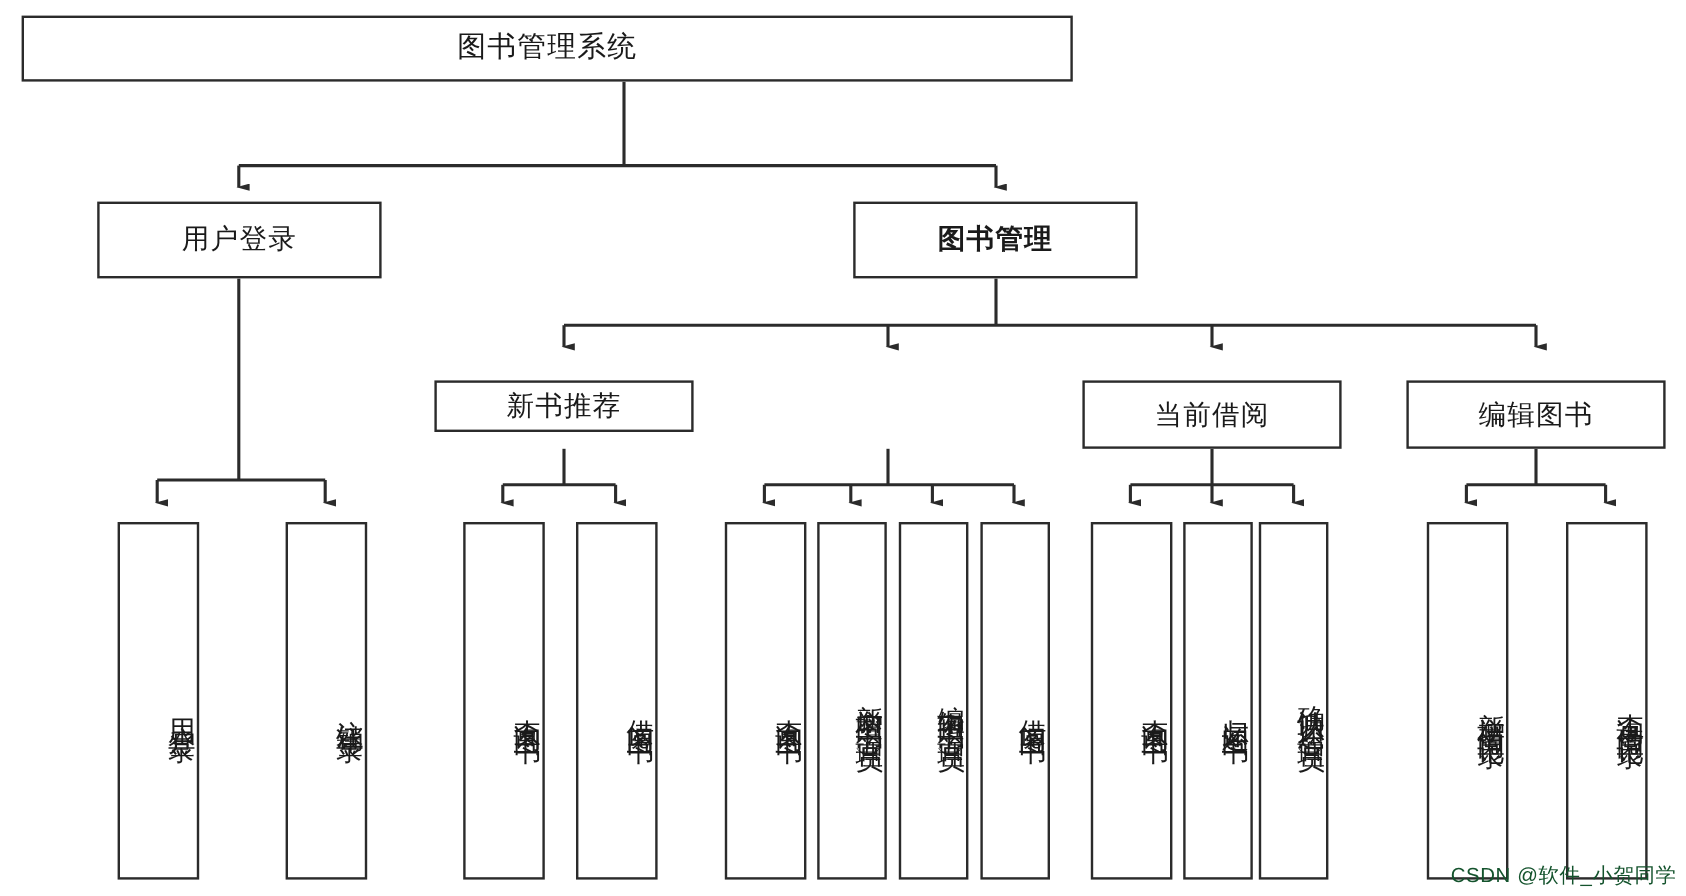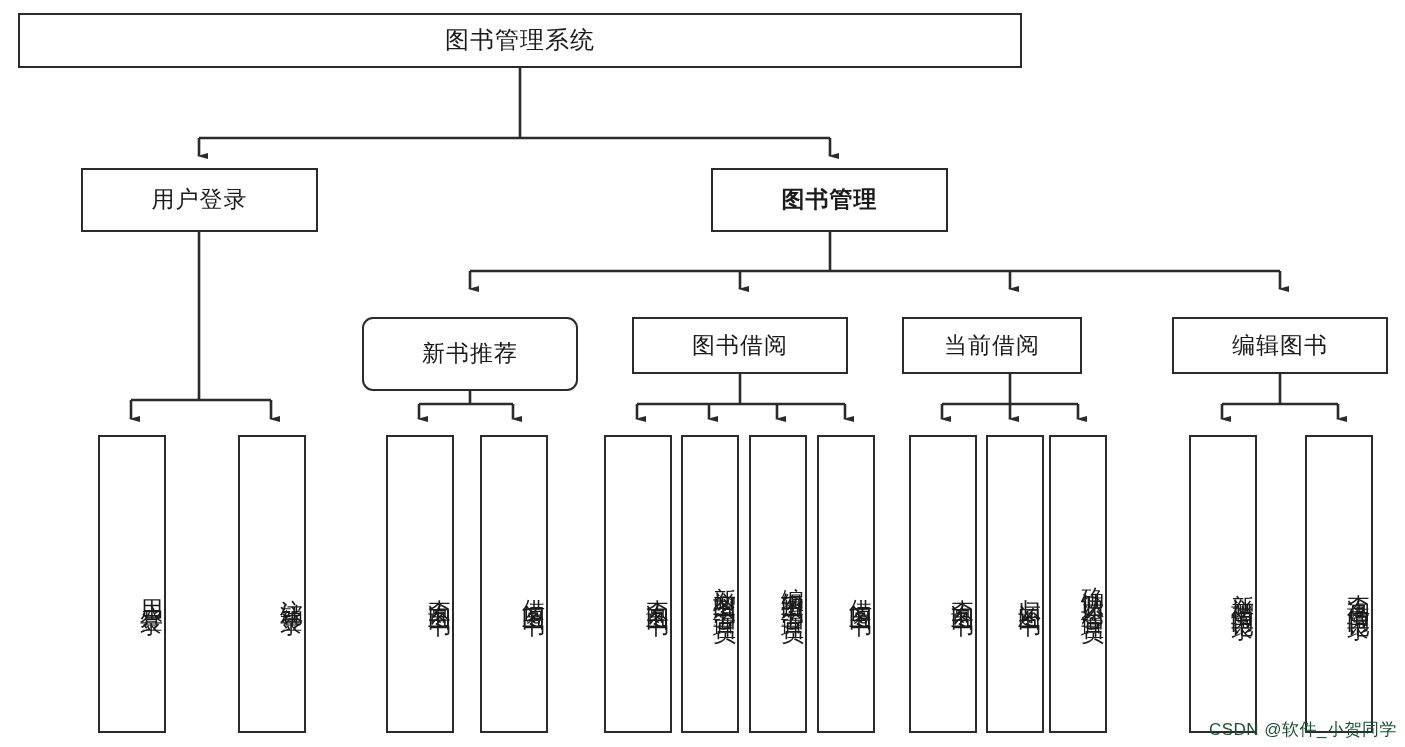--- a/index.html
+++ b/index.html
@@ -98,28 +98,27 @@
       <path d="M1010,404 L1010,419" marker-end="url(#arw)"></path>
       <path d="M1078,404 L1078,419" marker-end="url(#arw)"></path>
 
       <path d="M1280,374 L1280,404"></path>
       <path d="M1222,404 L1338,404"></path>
       <path d="M1222,404 L1222,419" marker-end="url(#arw)"></path>
       <path d="M1338,404 L1338,419" marker-end="url(#arw)"></path>
     </g>
   </svg>
 
-  <div class="node h root" style="left:18px;top:13px;width:1004px;height:55px;">图书管理系统</div>
+  <div class="node h root" style="left:18px;top:13px;width:876px;height:55px;">图书管理系统</div>
 
   <div class="node h" style="left:81px;top:168px;width:237px;height:64px;">用户登录</div>
   <div class="node h" style="left:711px;top:168px;width:237px;height:64px;font-weight:bold;">图书管理</div>
 
-  <div class="node h" style="left:362px;top:317px;width:216px;height:74px;border-radius:11px;">新书推荐</div>
-  <div class="node h" style="left:632px;top:317px;width:216px;height:57px;">图书借阅</div>
-  <div class="node h" style="left:902px;top:317px;width:180px;height:57px;">当前借阅</div>
+  <div class="node h" style="left:362px;top:317px;width:216px;height:43px;">新书推荐</div>
+  <div class="node h" style="left:902px;top:317px;width:216px;height:57px;">当前借阅</div>
   <div class="node h" style="left:1172px;top:317px;width:216px;height:57px;">编辑图书</div>
 
   <div class="node v" style="left:98px;top:435px;width:68px;height:298px;">用户登录</div>
   <div class="node v" style="left:238px;top:435px;width:68px;height:298px;">注销登录</div>
 
   <div class="node v" style="left:386px;top:435px;width:68px;height:298px;">查询图书</div>
   <div class="node v" style="left:480px;top:435px;width:68px;height:298px;">借阅图书</div>
 
   <div class="node v" style="left:604px;top:435px;width:68px;height:298px;">查询图书</div>
   <div class="node v" style="left:681px;top:435px;width:58px;height:298px;">新增图书（管理员）</div>

